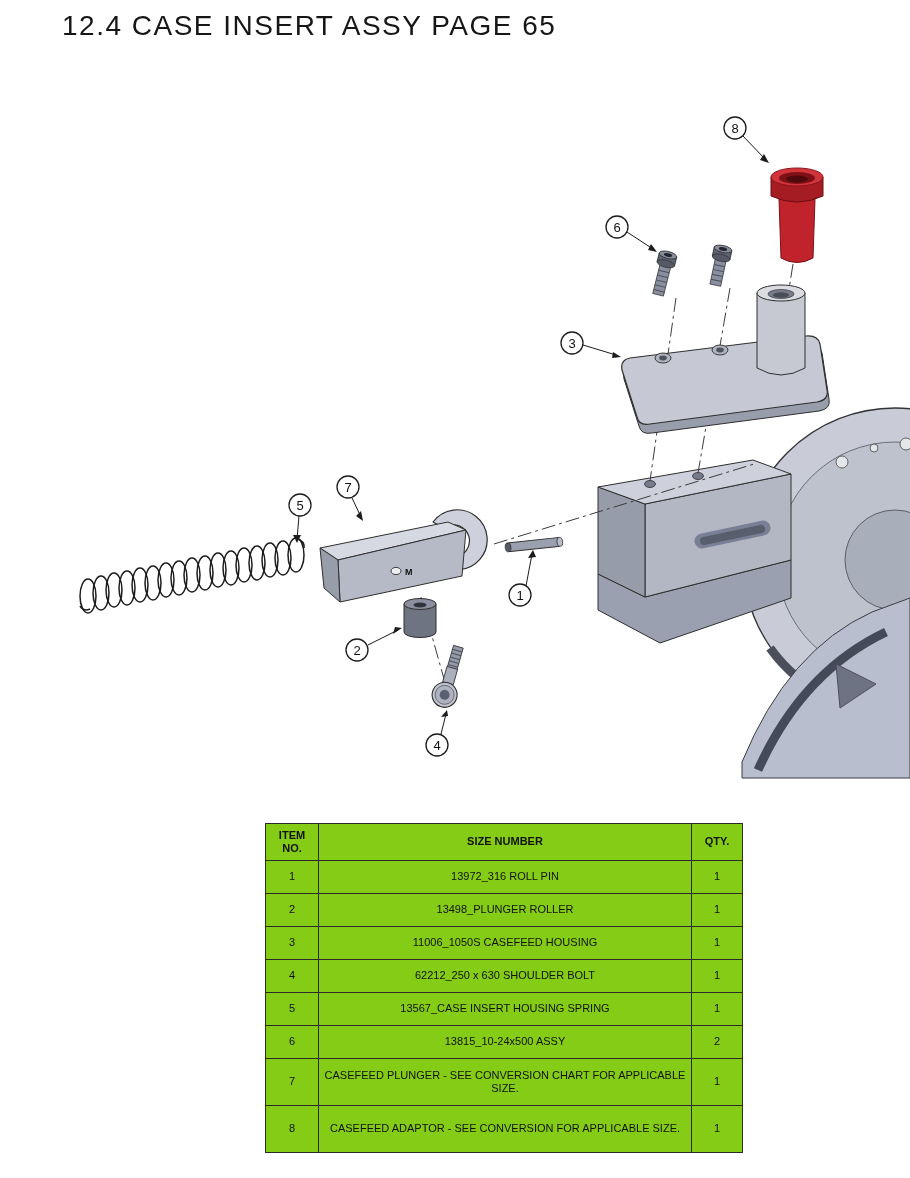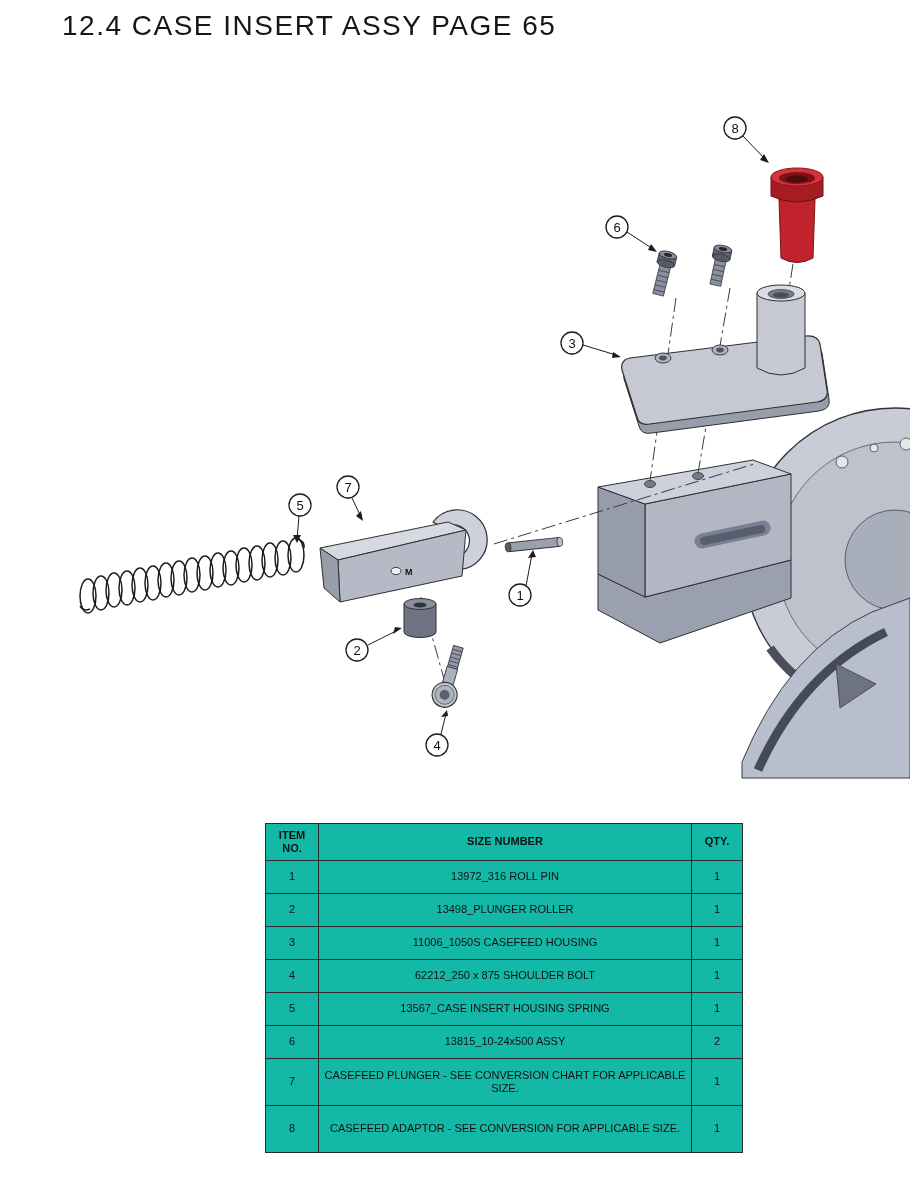--- a/index.html
+++ b/index.html
@@ -7,21 +7,21 @@
     width:910px;height:1178px;background:#ffffff;position:relative;overflow:hidden;
     font-family:"Liberation Sans", sans-serif;color:#111;
   }
   .page-title{
     position:absolute;left:62px;top:10px;font-size:28px;font-weight:400;
     letter-spacing:1.5px;color:#161616;white-space:nowrap;
   }
   svg.diagram{position:absolute;left:0;top:0;}
   table.parts{
     position:absolute;left:265px;top:823px;border-collapse:collapse;
-    font-size:11px;color:#111;background:#14b8a6;
+    font-size:11px;color:#111;background:#84cc16;
   }
   table.parts th, table.parts td{border:1px solid #2b2b2b;padding:2px 4px;line-height:1.2;}
   table.parts th{font-weight:bold;height:32px;text-align:center;}
   table.parts td{height:28px;}
   .col-item{width:44px;text-align:center;}
   .col-part{width:364px;text-align:center;}
   .col-qty{width:42px;text-align:center;}
   tr.tall td{height:42px;}
 </style>
 </head>
@@ -246,21 +246,21 @@
       <td class="col-part">13498_PLUNGER ROLLER</td>
       <td class="col-qty">1</td>
     </tr>
     <tr>
       <td class="col-item">3</td>
       <td class="col-part">11006_1050S CASEFEED HOUSING</td>
       <td class="col-qty">1</td>
     </tr>
     <tr>
       <td class="col-item">4</td>
-      <td class="col-part">62212_250 x 875 SHOULDER BOLT</td>
+      <td class="col-part">62212_250 x 630 SHOULDER BOLT</td>
       <td class="col-qty">1</td>
     </tr>
     <tr>
       <td class="col-item">5</td>
       <td class="col-part">13567_CASE INSERT HOUSING SPRING</td>
       <td class="col-qty">1</td>
     </tr>
     <tr>
       <td class="col-item">6</td>
       <td class="col-part">13815_10-24x500 ASSY</td>

